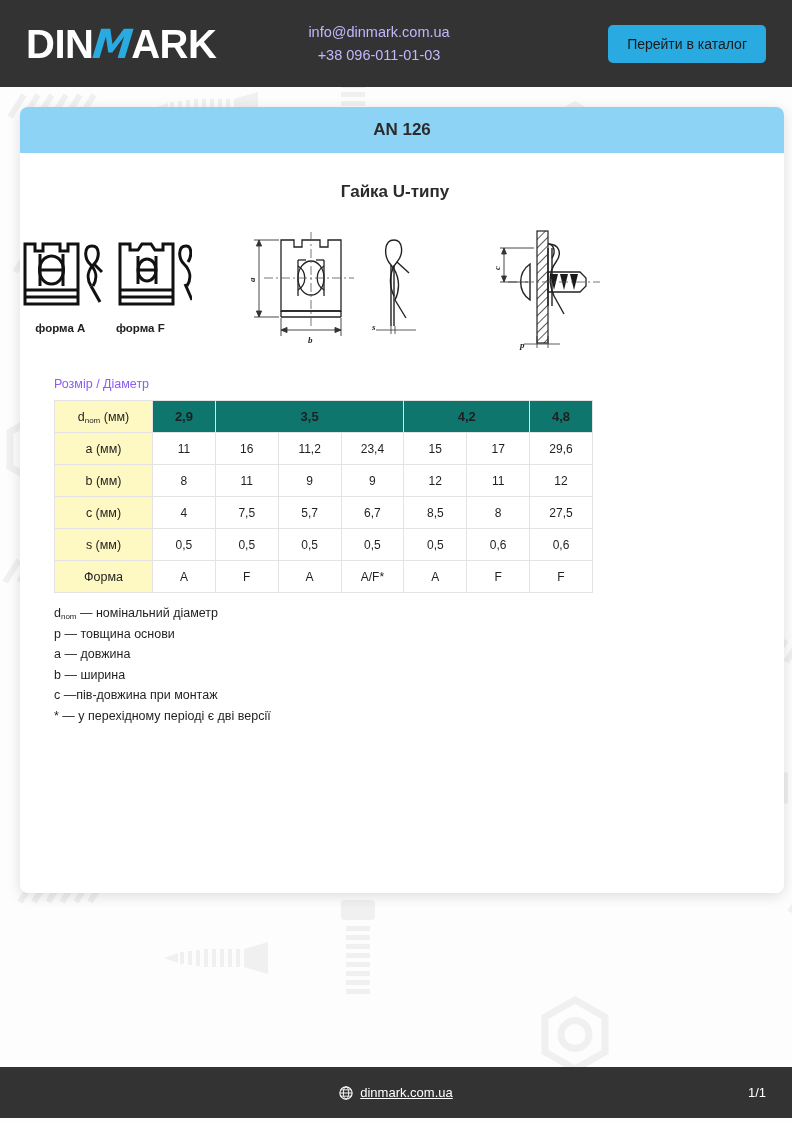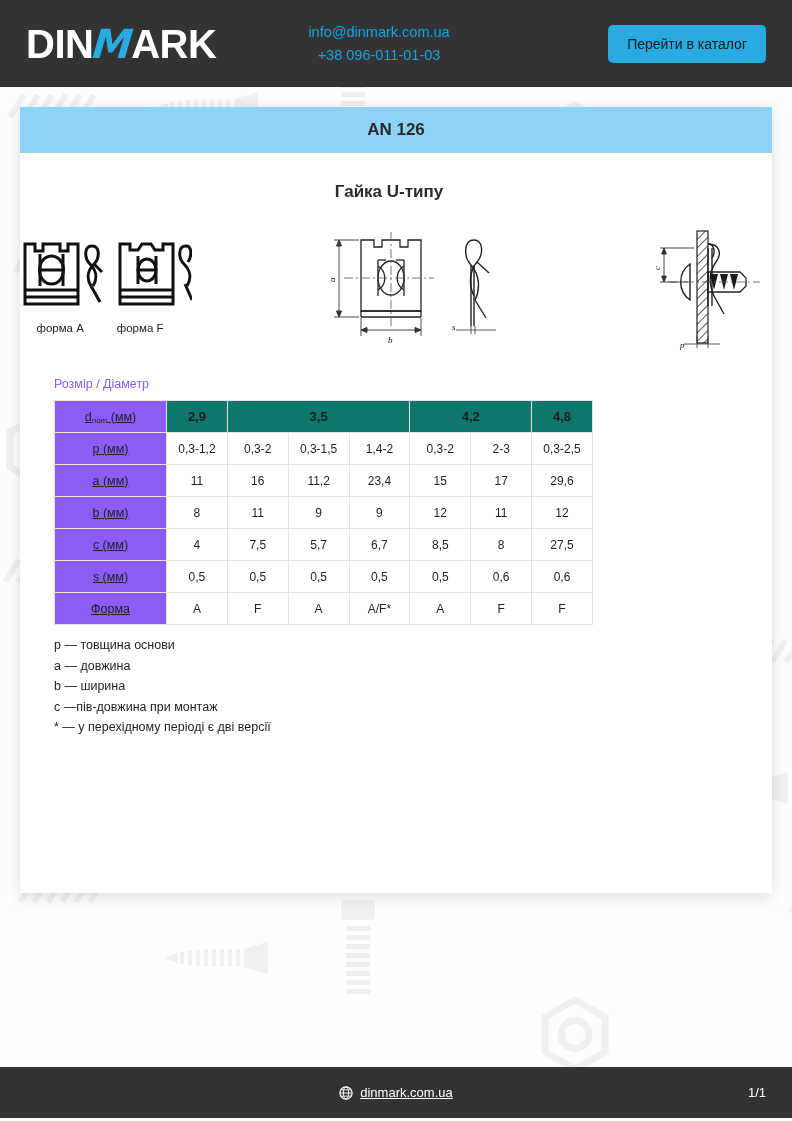--- a/index.html
+++ b/index.html
@@ -52,44 +52,44 @@
     font-style: italic;
     font-weight: bold;
     transform: skewX(-6deg);
     display: inline-block;
     letter-spacing: -2px;
     font-family: "DejaVu Sans", sans-serif;
   }
   .contact {
     margin-left: 92px;
     text-align: center;
-    color: #0ea5e9;
+    color: #c4b5fd;
     font-size: 14.5px;
     line-height: 1.55;
   }
   .catalog-btn {
     margin-left: auto;
     background: #29abe2;
     color: #1a1a1a;
     border: none;
     border-radius: 5px;
     font-size: 14px;
     font-family: "Liberation Sans", sans-serif;
     padding: 11px 19px;
     cursor: pointer;
     white-space: nowrap;
   }
 
   
   .card {
     position: relative;
     z-index: 2;
-    margin: 20px 20px 0 20px;
+    margin: 20px 8px 0 20px;
     background: #ffffff;
-    border-radius: 0;
+    border-radius: 8px;
     box-shadow: 0 3px 14px rgba(0,0,0,0.13);
     overflow: hidden;
     min-height: 786px;
   }
   .card-banner {
     background: #8dd3f5;
     color: #2b2b2b;
     text-align: center;
     font-size: 17px;
     font-weight: bold;
@@ -100,23 +100,24 @@
     font-size: 17px;
     font-weight: bold;
     color: #2b2b2b;
     padding: 29px 14px 0 0;
   }
 
   
   .drawings {
     display: flex;
     align-items: flex-start;
-    justify-content: space-between;
-    gap: 42px;
+    justify-content: flex-start;
+    gap: 54px;
     padding: 24px 0 6px 0;
+    font-weight: bold;
   }
   .drawing-block { text-align: center; }
   .form-labels {
     display: flex;
     justify-content: space-around;
     font-size: 11.5px;
     color: #222;
     margin-top: 4px;
     width: 160px;
   }
@@ -141,24 +142,23 @@
     color: #1f1f1f;
     font-weight: normal;
   }
   table.spec th.dim-head {
     background: #0f766e;
     font-weight: bold;
     font-size: 13px;
   }
   table.spec th.rowlabel,
   table.spec td.rowlabel {
-    background: #8b5cf6;
+    background: #fef9c3;
     font-size: 12.5px;
-    width: 112px;
-    text-decoration: underline;
+    width: 98px;
   }
   table.spec td.val { background: #ffffff; }
   sub { font-size: 8px; vertical-align: baseline; position: relative; top: 2px; }
 
   
   .legend {
     padding: 10px 34px 0 34px;
     font-size: 12.5px;
     color: #1f1f1f;
     line-height: 1.64;
@@ -496,30 +496,20 @@
             <th class="rowlabel">
               <span>d</span><sub>nom</sub><span> (мм)</span>
             </th>
             <th class="dim-head" colspan="1">2,9</th>
             <th class="dim-head" colspan="3">3,5</th>
             <th class="dim-head" colspan="2">4,2</th>
             <th class="dim-head" colspan="1">4,8</th>
           </tr>
         </thead>
         <tbody>
-          <tr>
-            <td class="rowlabel">p (мм)</td>
-            <td class="val">0,3-1,2</td>
-            <td class="val">0,3-2</td>
-            <td class="val">0,3-1,5</td>
-            <td class="val">1,4-2</td>
-            <td class="val">0,3-2</td>
-            <td class="val">2-3</td>
-            <td class="val">0,3-2,5</td>
-          </tr>
           <tr>
             <td class="rowlabel">a (мм)</td>
             <td class="val">11</td>
             <td class="val">16</td>
             <td class="val">11,2</td>
             <td class="val">23,4</td>
             <td class="val">15</td>
             <td class="val">17</td>
             <td class="val">29,6</td>
           </tr>
@@ -561,20 +551,21 @@
             <td class="val">A/F*</td>
             <td class="val">A</td>
             <td class="val">F</td>
             <td class="val">F</td>
           </tr>
         </tbody>
       </table>
     </div>
 
     <div class="legend">
+      <div><span>d</span><sub>nom</sub><span> — номінальний діаметр</span></div>
       <div>p — товщина основи</div>
       <div>a — довжина</div>
       <div>b — ширина</div>
       <div>c —пів-довжина при монтаж</div>
       <div>* — у перехідному періоді є дві версії</div>
     </div>
   </div>
 
   <div class="footer">
     <div class="footer-center">

